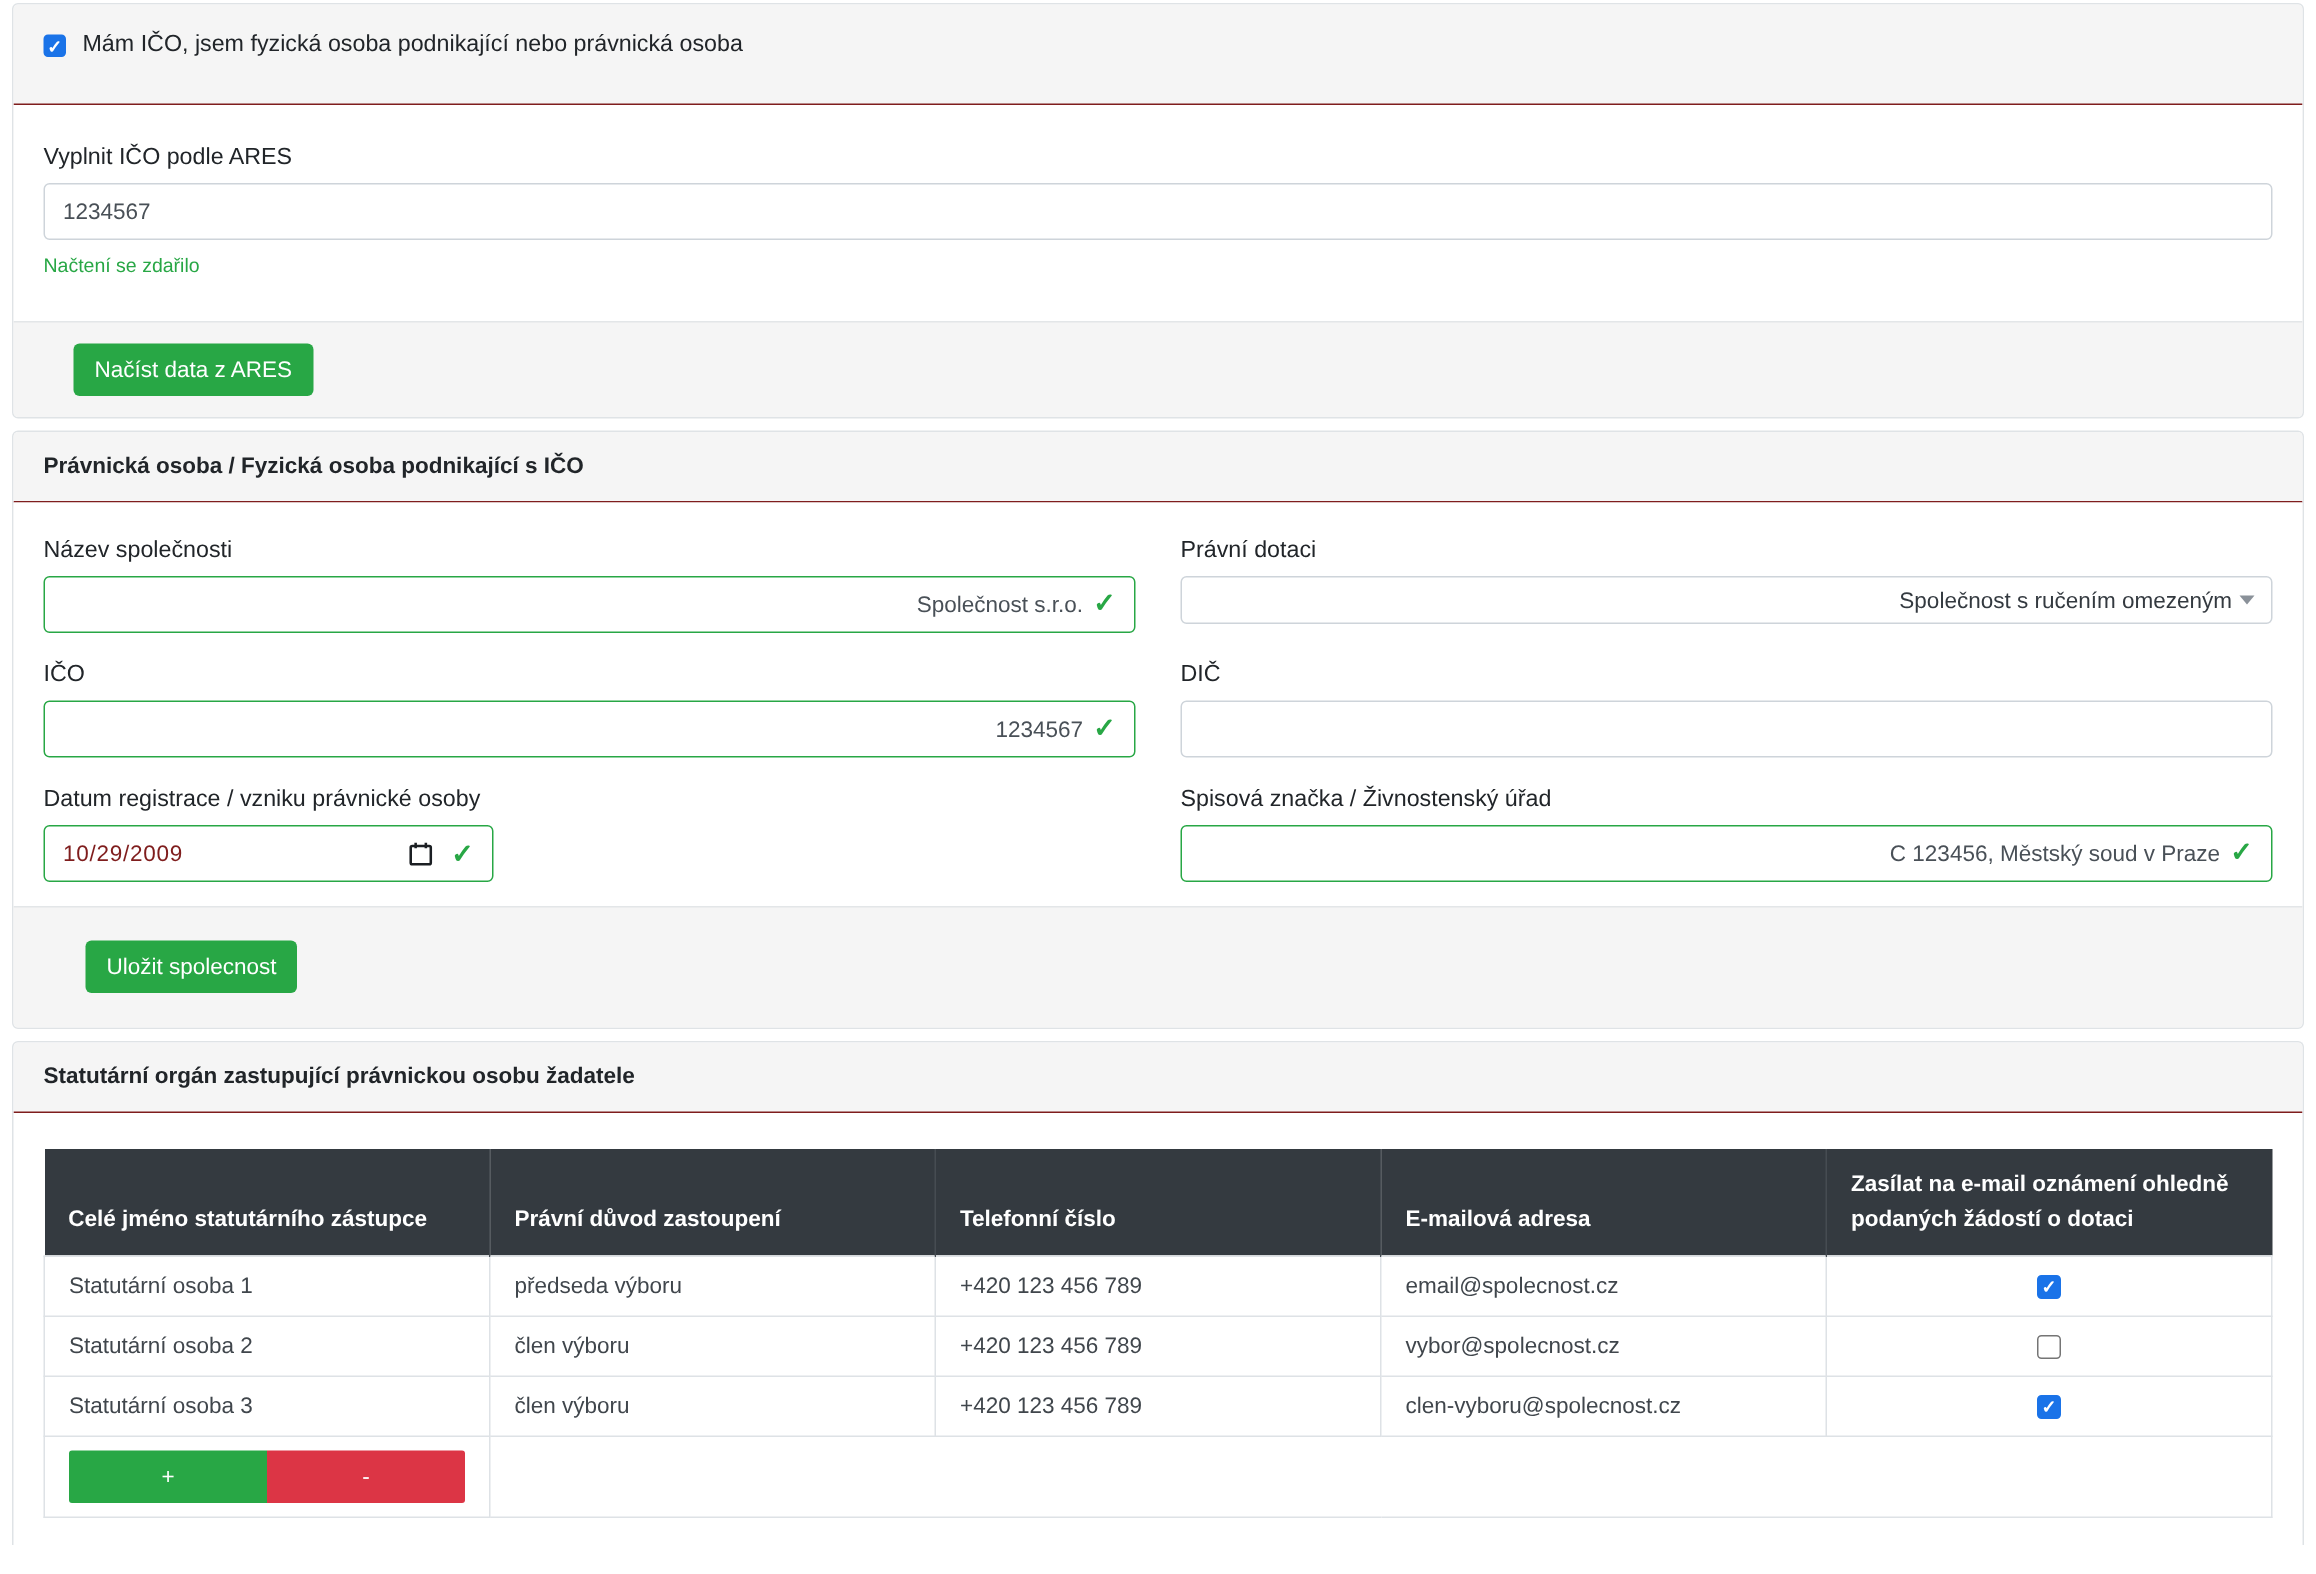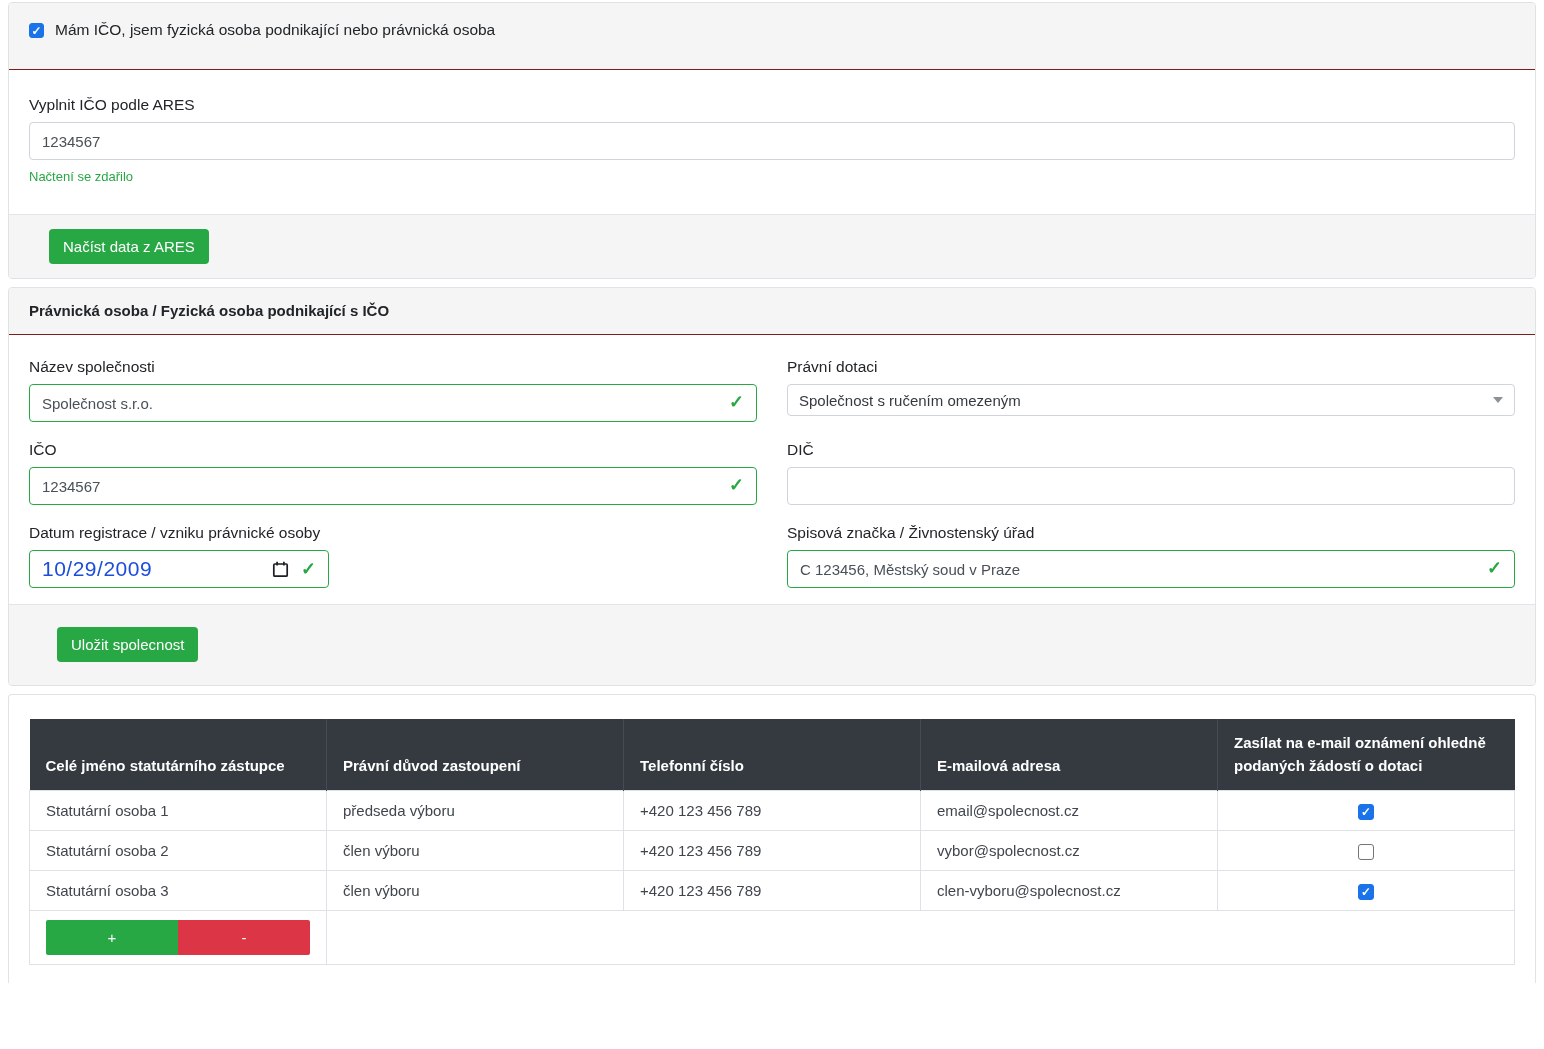--- a/index.html
+++ b/index.html
@@ -43,21 +43,21 @@
   .field-label { font-size:15.5px; color:#212529; display:block; margin-bottom:8px; }
 
   .input-wrap { position:relative; }
   .text-input {
     width:100%; height:38px;
     border:1px solid #ced4da; border-radius:4px;
     padding:6px 12px; font-size:15px; color:#495057;
     font-family:"Liberation Sans", sans-serif;
     background:#fff; outline:none; display:block;
   }
-  .text-input.valid { border:1.5px solid #28a745; padding-right:34px; }
+  .text-input.valid { border:1.5px solid #28a745; padding-right:34px;text-align:right; }
   .valid-check {
     position:absolute; right:13px; top:50%; transform:translateY(-54%);
     color:#28a745; font-size:18px; font-weight:bold; pointer-events:none;
   }
   .success-msg { color:#28a745; font-size:13px; margin-top:9px; }
 
   .btn-green {
     display:inline-block; background:#28a745; color:#fff; border:none;
     border-radius:4px; font-size:15px; padding:9px 14px; cursor:pointer;
     font-family:"Liberation Sans", sans-serif;
@@ -67,34 +67,34 @@
   
   .form-grid { display:grid; grid-template-columns:1fr 1fr; column-gap:30px; row-gap:0; }
   .form-grid .field { margin-bottom:19px; }
   .form-grid .field:nth-last-child(-n+2) { margin-bottom:14px; }
 
   
   .select {
     position:relative; width:100%; height:32px;
     border:1px solid #ced4da; border-radius:4px;
     padding:5px 26px 5px 11px; font-size:15px; color:#343a40;
-    background:#fff; cursor:pointer; display:flex; align-items:center;
+    background:#fff; cursor:pointer; display:flex; align-items:center;justify-content:flex-end;
   }
   .select .arrow {
     position:absolute; right:11px; top:50%; transform:translateY(-50%);
     width:0; height:0; border-left:5px solid transparent; border-right:5px solid transparent;
     border-top:6px solid #8a9199;
   }
 
   
   .date-input {
     width:300px; height:38px; border:1.5px solid #28a745; border-radius:4px;
     display:flex; align-items:center; padding:0 12px; background:#fff; cursor:text;
   }
-  .date-input .date-value { flex:1; font-size:21px; color:#1d4ed8; letter-spacing:0.5px; }
+  .date-input .date-value { flex:1; font-size:15px; color:#7f1d1d; letter-spacing:0.5px; }
   .date-input .cal-icon { margin-right:12px; display:flex; cursor:pointer; }
   .date-input .dcheck { color:#28a745; font-size:18px; font-weight:bold; }
 
   
   .table-wrap { padding:24px 20px 18px 20px; }
   table.statutory { width:100%; border-collapse:collapse; table-layout:fixed; }
   table.statutory th {
     background:#343a40; color:#fff; text-align:left; font-size:15px; font-weight:bold;
     padding:12px 16px; vertical-align:bottom; line-height:1.55;
     border-left:1px solid #464c52;
@@ -210,20 +210,23 @@
         </div>
 
       </div>
     </div>
     <div class="card-footer">
       <button class="btn-green">Uložit spolecnost</button>
     </div>
   </div>
 
   <div class="card card3">
+    <div class="card-header">
+      <span class="section-title">Statutární orgán zastupující právnickou osobu žadatele</span>
+    </div>
     <div class="table-wrap">
       <table class="statutory">
         <thead>
           <tr>
             <th>Celé jméno statutárního zástupce</th>
             <th>Právní důvod zastoupení</th>
             <th>Telefonní číslo</th>
             <th>E-mailová adresa</th>
             <th>Zasílat na e-mail oznámení ohledně podaných žádostí o dotaci</th>
           </tr>

